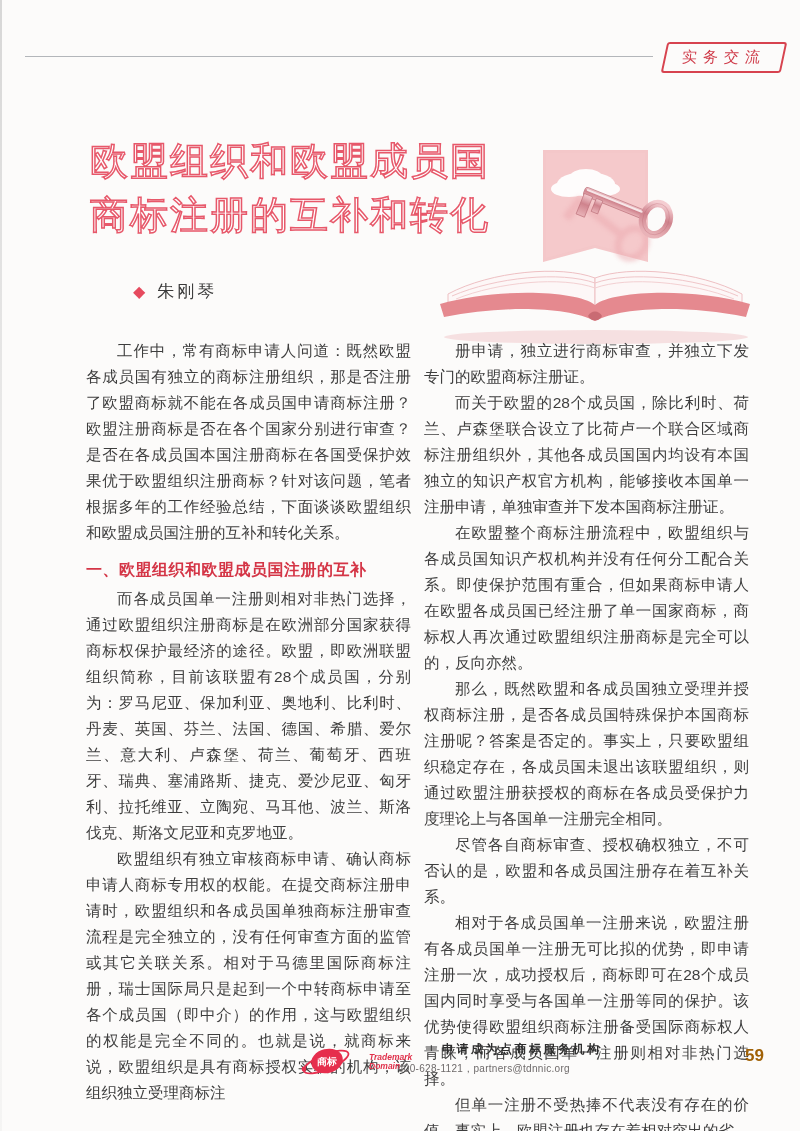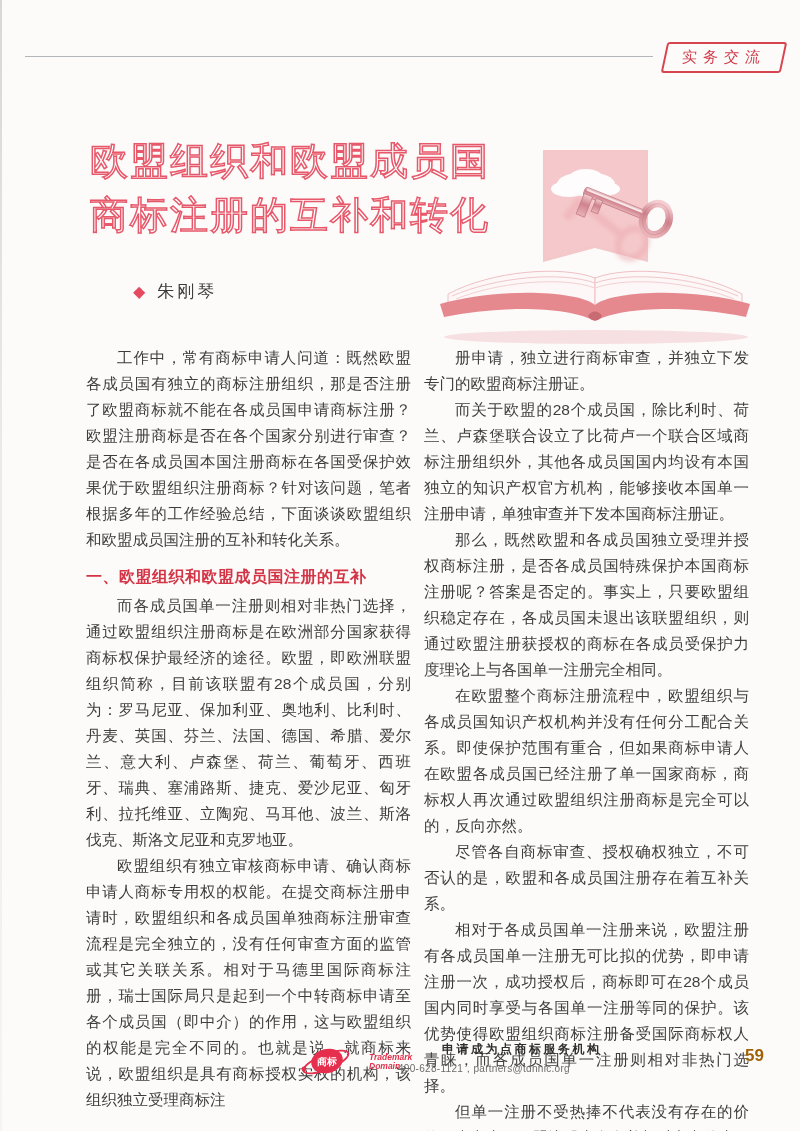--- a/index.html
+++ b/index.html
@@ -29,21 +29,21 @@
     font-weight:500;color:#c2410c;
     -webkit-text-fill-color:#fff;
     -webkit-text-stroke:1.5px #e7586a;
   }
   
   .author{position:absolute;top:280px;left:133px;font-size:17px;color:#3a3a3a;letter-spacing:3px;}
   .author .diamond{color:#e64a5e;font-size:16px;margin-right:12px;letter-spacing:0;}
   
   .illustration{position:absolute;left:436px;top:144px;width:326px;height:204px;}
   
-  .col{position:absolute;top:345px;width:325px;}
+  .col{position:absolute;top:338px;width:325px;}
   .col-left{left:86px;}
   .col-right{left:424px;}
   .col p{
     margin:0;text-indent:2em;text-align:justify;
     font-size:15.5px;line-height:26px;color:#3e3e3e;
   }
   .col h2{
     margin:11px 0 3px 0;font-size:16px;line-height:26px;
     color:#d43546;font-weight:700;letter-spacing:.5px;
   }
@@ -128,22 +128,22 @@
   <div class="col col-left">
     <p>工作中，常有商标申请人问道：既然欧盟各成员国有独立的商标注册组织，那是否注册了欧盟商标就不能在各成员国申请商标注册？欧盟注册商标是否在各个国家分别进行审查？是否在各成员国本国注册商标在各国受保护效果优于欧盟组织注册商标？针对该问题，笔者根据多年的工作经验总结，下面谈谈欧盟组织和欧盟成员国注册的互补和转化关系。</p>
     <h2>一、欧盟组织和欧盟成员国注册的互补</h2>
     <p>而各成员国单一注册则相对非热门选择，通过欧盟组织注册商标是在欧洲部分国家获得商标权保护最经济的途径。欧盟，即欧洲联盟组织简称，目前该联盟有28个成员国，分别为：罗马尼亚、保加利亚、奥地利、比利时、丹麦、英国、芬兰、法国、德国、希腊、爱尔兰、意大利、卢森堡、荷兰、葡萄牙、西班牙、瑞典、塞浦路斯、捷克、爱沙尼亚、匈牙利、拉托维亚、立陶宛、马耳他、波兰、斯洛伐克、斯洛文尼亚和克罗地亚。</p>
     <p>欧盟组织有独立审核商标申请、确认商标申请人商标专用权的权能。在提交商标注册申请时，欧盟组织和各成员国单独商标注册审查流程是完全独立的，没有任何审查方面的监管或其它关联关系。相对于马德里国际商标注册，瑞士国际局只是起到一个中转商标申请至各个成员国（即中介）的作用，这与欧盟组织的权能是完全不同的。也就是说，就商标来说，欧盟组织是具有商标授权实权的机构，该组织独立受理商标注</p>
   </div>
 
   <div class="col col-right">
     <p>册申请，独立进行商标审查，并独立下发专门的欧盟商标注册证。</p>
     <p>而关于欧盟的28个成员国，除比利时、荷兰、卢森堡联合设立了比荷卢一个联合区域商标注册组织外，其他各成员国国内均设有本国独立的知识产权官方机构，能够接收本国单一注册申请，单独审查并下发本国商标注册证。</p>
+    <p>在欧盟整个商标注册流程中，欧盟组织与各成员国知识产权机构并没有任何分工配合关系。即使保护范围有重合，但如果商标申请人在欧盟各成员国已经注册了单一国家商标，商标权人再次通过欧盟组织注册商标是完全可以的，反向亦然。</p>
     <p>那么，既然欧盟和各成员国独立受理并授权商标注册，是否各成员国特殊保护本国商标注册呢？答案是否定的。事实上，只要欧盟组织稳定存在，各成员国未退出该联盟组织，则通过欧盟注册获授权的商标在各成员受保护力度理论上与各国单一注册完全相同。</p>
-    <p>在欧盟整个商标注册流程中，欧盟组织与各成员国知识产权机构并没有任何分工配合关系。即使保护范围有重合，但如果商标申请人在欧盟各成员国已经注册了单一国家商标，商标权人再次通过欧盟组织注册商标是完全可以的，反向亦然。</p>
     <p>尽管各自商标审查、授权确权独立，不可否认的是，欧盟和各成员国注册存在着互补关系。</p>
     <p>相对于各成员国单一注册来说，欧盟注册有各成员国单一注册无可比拟的优势，即申请注册一次，成功授权后，商标即可在28个成员国内同时享受与各国单一注册等同的保护。该优势使得欧盟组织商标注册备受国际商标权人青睐，而各成员国单一注册则相对非热门选择。</p>
     <p>但单一注册不受热捧不代表没有存在的价值。事实上，欧盟注册也存在着相对突出的劣</p>
   </div>
 
   <div class="footer">
     <svg class="logo-mark" width="50" height="40" viewBox="0 0 50 40" xmlns="http://www.w3.org/2000/svg">
       <ellipse cx="27" cy="19" rx="16" ry="12" fill="#e62e4d" transform="rotate(-14 27 19)"></ellipse>
       <text x="27" y="23" text-anchor="middle" font-size="10" font-weight="bold" fill="#ffffff" font-family="Liberation Sans, sans-serif">商标</text>
       <ellipse cx="26" cy="20" rx="24" ry="7.5" fill="none" stroke="#e62e4d" stroke-width="1.8" transform="rotate(-22 26 20)"></ellipse>

